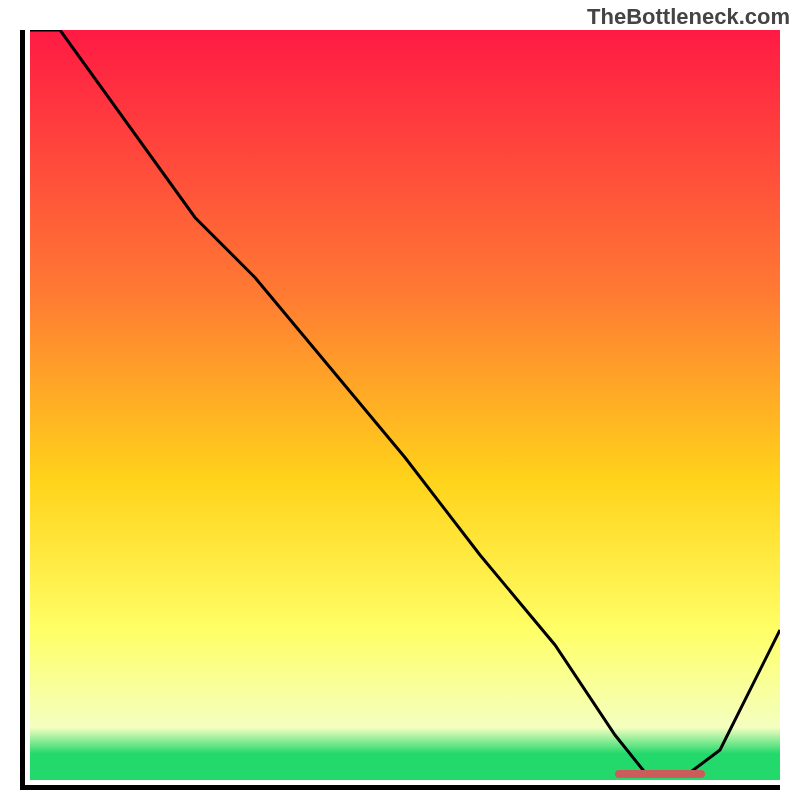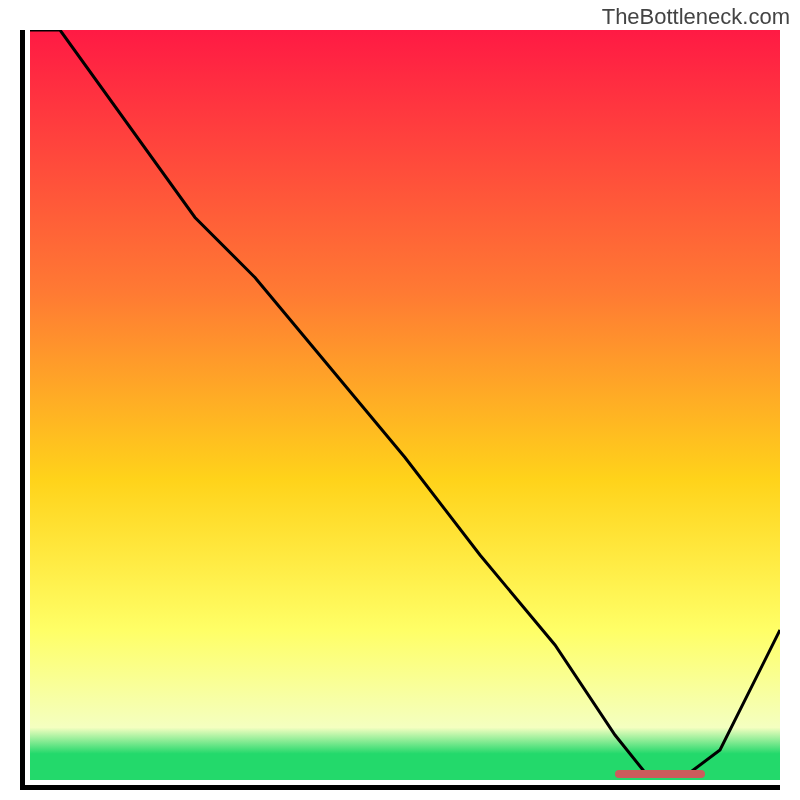--- a/index.html
+++ b/index.html
@@ -14,21 +14,21 @@
     position: relative;
     width: 800px;
     height: 800px;
   }
   .watermark {
     position: absolute;
     top: 4px;
     right: 10px;
     color: #444;
     font-size: 22px;
-    font-weight: 400;
+    font-weight: 700;
   }
   .plot-frame {
     position: absolute;
     left: 20px;
     top: 30px;
     width: 760px;
     height: 760px;
     border-left: 5px solid #000;
     border-bottom: 5px solid #000;
     box-sizing: border-box;

